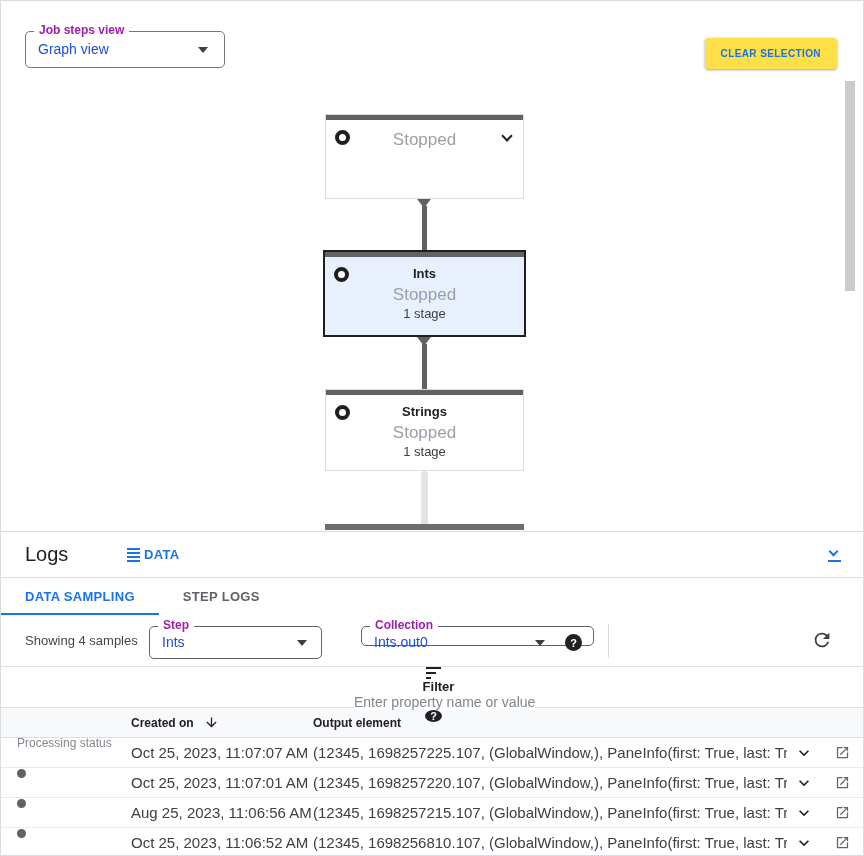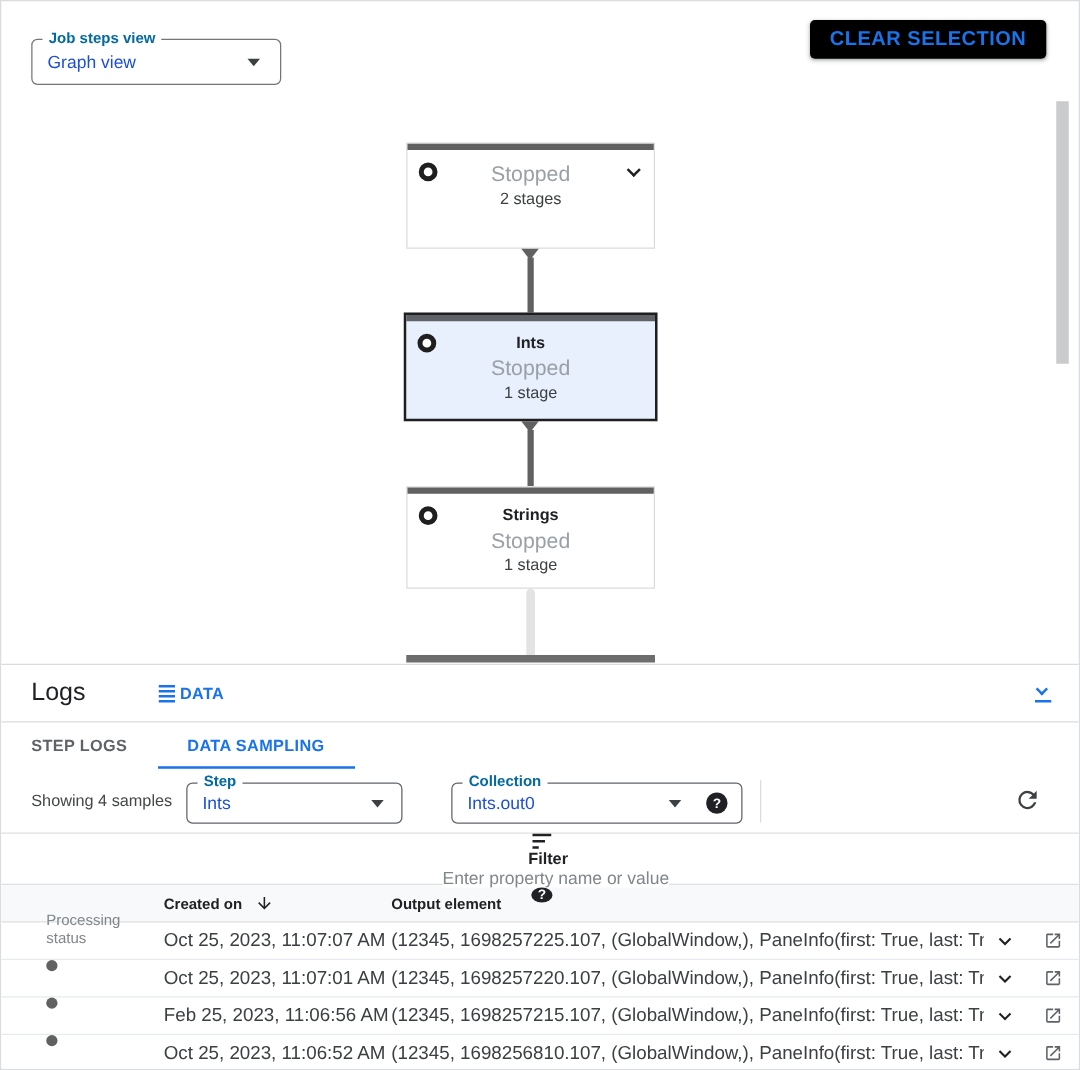--- a/index.html
+++ b/index.html
@@ -6,32 +6,32 @@
   html,body { background:#fff; }
   body { font-family:"Liberation Sans", sans-serif; color:#202124; }
 
   .page { position:relative; width:864px; height:856px; background:#fff;
           border:1px solid #dadce0; overflow:hidden; }
 
   
   .select-box { position:absolute; background:#fff; border:1px solid #757575;
                 border-radius:5px; }
   .select-box .nlabel { position:absolute; top:-9px; left:8px; background:#fff;
-                padding:0 5px; font-size:12px; font-weight:bold; color:#0369a1; white-space:nowrap; }
+                padding:0 5px; font-size:12px; font-weight:bold; color:#a21caf; white-space:nowrap; }
   .select-box .val { font-size:14px; color:#1d4ed8; padding-left:12px; white-space:nowrap; }
   .dd-arrow { position:absolute; width:0; height:0; border-left:5px solid transparent;
               border-right:5px solid transparent; border-top:6px solid #3c4043; }
 
   .job-steps { left:24px; top:30px; width:200px; height:37px; }
   .job-steps .val { line-height:35px; }
   .job-steps .dd-arrow { right:16px; top:15px; }
 
-  .clear-btn { position:absolute; right:26px; top:15px; height:31px; padding:0 16px;
-               background:#000000; border:none; border-radius:4px; color:#1a73e8;
-               font-family:"Liberation Sans",sans-serif; font-size:16px; font-weight:bold;
+  .clear-btn { position:absolute; right:26px; top:37px; height:31px; padding:0 16px;
+               background:#fde047; border:none; border-radius:4px; color:#1a73e8;
+               font-family:"Liberation Sans",sans-serif; font-size:10px; font-weight:bold;
                letter-spacing:.4px; cursor:pointer;
                box-shadow:0 1px 2px rgba(60,64,67,.30), 0 1px 3px 1px rgba(60,64,67,.15); }
 
   
   .gnode { position:absolute; background:#fff; border:1px solid #dadce0; text-align:center; }
   .gnode .bar { height:5px; background:#616161; }
   .gnode .body { position:relative; padding-top:8px; }
   .gnode .ring { position:absolute; left:9px; top:10px; width:15px; height:15px;
                  border:4px solid #1f1f1f; border-radius:50%; background:#fff; }
   .gnode .ntitle { font-size:13px; font-weight:bold; color:#202124; line-height:18px; }
@@ -81,21 +81,21 @@
   .tabs { height:37px; display:flex; }
   .tab { padding:0 24px; display:flex; align-items:center; font-size:13px; font-weight:bold;
          letter-spacing:.3px; color:#5f6368; cursor:pointer; }
   .tab.active { color:#1a73e8; box-shadow:inset 0 -2px 0 #1a73e8; }
 
   .controls { position:relative; height:51px; }
   .summary { position:absolute; left:24px; top:18px; font-size:13px; color:#444746; }
   .step-select { left:148px; top:11px; width:173px; height:33px; border-color:#5f6368; }
   .step-select .val, .coll-select .val { line-height:31px; }
   .step-select .dd-arrow { right:14px; top:13px; }
-  .coll-select { left:360px; top:11px; width:233px; height:33px; border-color:#5f6368; }
+  .coll-select { left:360px; top:11px; width:233px; height:20px; border-color:#5f6368; }
   .coll-select .dd-arrow { right:48px; top:13px; }
   .help-circ { display:inline-flex; align-items:center; justify-content:center;
                width:17px; height:17px; border-radius:50%; background:#202124; color:#fff;
                font-size:11px; font-weight:bold; cursor:pointer; }
   .coll-select .help-circ { position:absolute; right:11px; top:7px; }
   .ctrl-divider { position:absolute; left:607px; top:9px; width:1px; height:34px; background:#dadce0; }
   .refresh-btn { position:absolute; right:30px; top:14px; width:22px; height:22px; cursor:pointer; }
 
   .filter-row { height:41px; border-top:1px solid #e0e0e0; display:flex; align-items:center;
                 padding:0 21px 0 24px;flex-direction:column; }
@@ -104,21 +104,21 @@
   .filter-icon i:nth-child(1){ width:15px; } .filter-icon i:nth-child(2){ width:10px; }
   .filter-icon i:nth-child(3){ width:5px; }
   .filter-label { font-size:13px; font-weight:bold; color:#202124; margin-left:10px; }
   .filter-input { flex:1; border:none; outline:none; margin-left:22px; font-size:14px;
                   font-family:"Liberation Sans",sans-serif; color:#202124; }
   .filter-input::placeholder { color:#80868b; opacity:1; }
 
   .thead, .trow { display:flex; align-items:center; }
   .thead { height:31px; background:#f8f9fa; border-top:1px solid #e0e0e0;
            border-bottom:1px solid #e0e0e0; font-size:12px; }
-  .c1 { width:130px; padding-left:36px; flex:none;margin-top:40px; }
+  .c1 { width:130px; padding-left:16px; flex:none;margin-top:40px; }
   .c2 { width:182px; flex:none; }
   .c3 { flex:1; overflow:hidden; white-space:nowrap; }
   .c4 { width:34px; flex:none; display:flex; justify-content:center; }
   .c5 { width:42px; flex:none; display:flex; justify-content:center; }
   .thead .c1 { color:#80868b; }
   .thead .c2, .thead .c3 { color:#202124; font-weight:bold; display:flex; align-items:center; }
   .sort-ic { margin-left:10px; display:inline-flex; cursor:pointer; }
   .trow { height:30px; border-bottom:1px solid #e8eaed; font-size:15px; color:#3c4043; }
   .dot { display:inline-block; width:9px; height:9px; border-radius:50%; background:#616161; }
   .icon-btn { display:inline-flex; cursor:pointer; }
@@ -134,21 +134,20 @@
     <span class="dd-arrow"></span>
   </div>
   <button class="clear-btn">CLEAR SELECTION</button>
 
   <div class="gnode node-1">
     <div class="bar"></div>
     <div class="body">
       <span class="ring"></span>
       <span class="nchev"></span>
       <div class="nstatus">Stopped</div>
-      <div class="nstages">2 stages</div>
     </div>
   </div>
 
   <span class="edge-arrow" style="top:198px"></span>
   <span class="edge-line" style="top:205px;height:46px"></span>
 
   <div class="gnode node-2">
     <div class="bar"></div>
     <div class="body">
       <span class="ring"></span>
@@ -191,22 +190,22 @@
         <span>DATA</span>
       </div>
       <div class="spacer"></div>
       <div class="min-icon">
         <span class="chev"></span>
           <span class="bar"></span>
       </div>
     </div>
 
     <div class="tabs">
+      <div class="tab active">DATA SAMPLING</div>
       <div class="tab">STEP LOGS</div>
-      <div class="tab active">DATA SAMPLING</div>
     </div>
 
     <div class="controls">
       <div class="summary">Showing 4 samples</div>
 
       <div class="select-box step-select" style="position:absolute">
         <span class="nlabel">Step</span>
         <div class="val">Ints</div>
         <span class="dd-arrow"></span>
       </div>
@@ -288,21 +287,21 @@
           <span class="icon-btn">
             <svg viewBox="0 0 24 24" width="15" height="15" fill="#5f6368">
               <path d="M19 19H5V5h7V3H5c-1.11 0-2 .9-2 2v14c0 1.1.89 2 2 2h14c1.1 0 2-.9 2-2v-7h-2v7zM14 3v2h3.59l-9.83 9.83 1.41 1.41L19 6.41V10h2V3h-7z"></path>
             </svg>
           </span>
         </div>
     </div>
 
     <div class="trow">
       <div class="c1"><span class="dot"></span></div>
-      <div class="c2">Feb 25, 2023, 11:06:56 AM</div>
+      <div class="c2">Aug 25, 2023, 11:06:56 AM</div>
       <div class="c3">(12345, 1698257215.107, (GlobalWindow,), PaneInfo(first: True, last: True, timing…</div>
       <div class="c4">
           <span class="icon-btn">
             <svg viewBox="0 0 24 24" width="20" height="20" fill="#202124">
               <path d="M16.59 8.59 12 13.17 7.41 8.59 6 10l6 6 6-6z"></path>
             </svg>
           </span>
         </div>
       <div class="c5">
           <span class="icon-btn">

